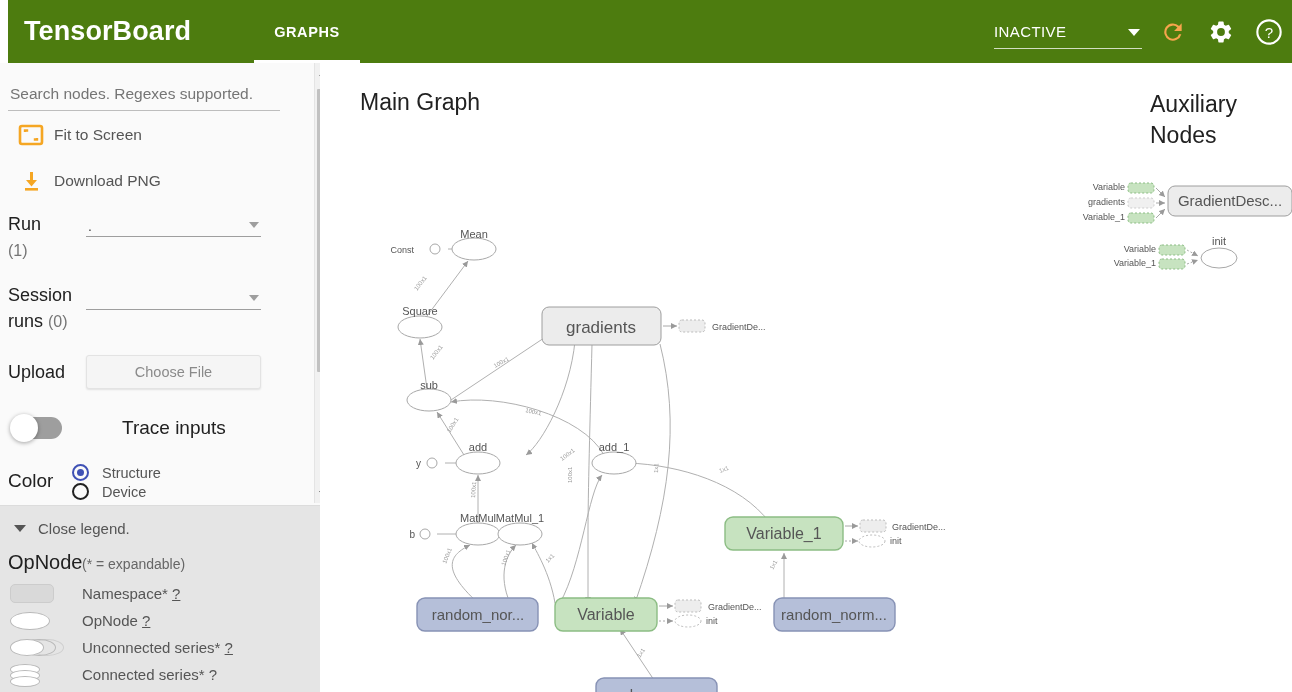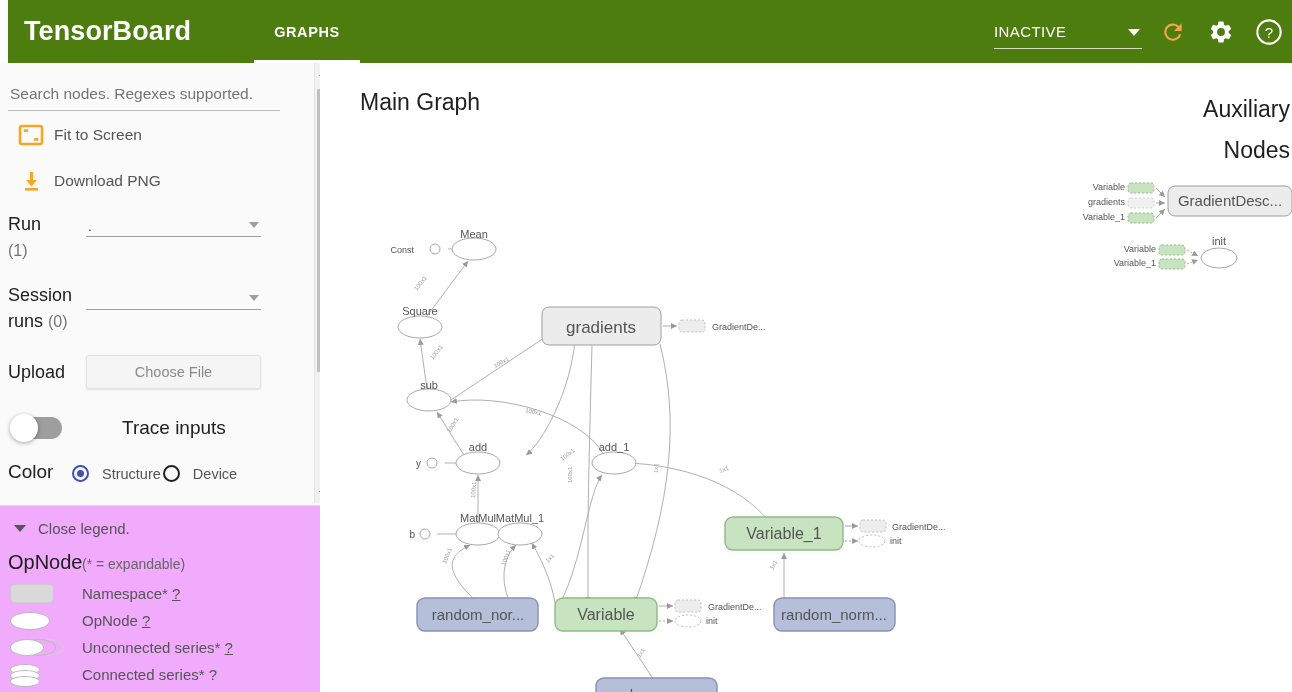--- a/index.html
+++ b/index.html
@@ -123,21 +123,21 @@
   }
   .toggle .knob {
     position: absolute; left: -2px; top: -3px;
     width: 28px; height: 28px; border-radius: 50%;
     background: #fff; box-shadow: 0 1px 4px rgba(0,0,0,.35);
   }
   .toggle-label { font-size: 19px; color: #212121; margin-left: 14px; }
 
   .color-row { display: flex; align-items: center; margin-top: 22px; }
   .color-label { font-size: 19px; color: #212121; width: 64px; }
-  .radios { display: flex; flex-direction: row; gap: 2px; padding-top: 3px; }
+  .radios { display: flex; flex-direction: column; gap: 2px; padding-top: 3px; }
   .radio-item { display: flex; align-items: center; cursor: pointer; }
   .radio {
     width: 17px; height: 17px; border-radius: 50%;
     border: 2px solid #3f51b5; position: relative;
     display: inline-block;
   }
   .radio.off { border-color: #212121; }
   .radio.on::after {
     content: ""; position: absolute; left: 3px; top: 3px;
     width: 7px; height: 7px; border-radius: 50%; background: #3f51b5;
@@ -160,21 +160,21 @@
   .tri-dn { width:0;height:0;border-left:5px solid transparent;border-right:5px solid transparent;border-top:6px solid #4a4a4a; }
   .scroll-thumb {
     position: absolute; left: 2px; top: 26px;
     width: 13px; height: 283px; background: #c1c1c1; border-radius: 1px;
   }
 
   
   .legend {
     position: absolute; left: 0; bottom: 0;
     width: 320px; height: 187px;
-    background: #f0abfc;
+    background: #e5e5e5;
     border-top: 1px solid #dcdcdc;
     padding: 14px 0 0 0;
     overflow: hidden;
   }
   .legend-close { display: flex; align-items: center; padding-left: 14px; cursor: pointer; }
   .chev {
     width: 0; height: 0; margin-right: 12px;
     border-left: 6px solid transparent;
     border-right: 6px solid transparent;
     border-top: 7px solid #555;
@@ -199,21 +199,21 @@
 
   
   .canvas {
     position: absolute; top: 63px; left: 320px;
     width: 972px; height: 629px; background: #fff; overflow: hidden;
   }
   .canvas-title {
     position: absolute; font-size: 23px; color: #212121; white-space: pre-line;
   }
   #main-graph-title { left: 40px; top: 26px; }
-  #aux-title { left: 830px; top: 26px; text-align: right; width: 140px; line-height: 41px; }
+  #aux-title { left: 830px; top: 26px; text-align: left; width: 140px; line-height: 31px; }
 
   svg.graph { position: absolute; left: 0; top: 0; width: 972px; height: 629px; }
   .nlabel { font-family: "Liberation Sans", sans-serif; fill: #555; }
   .elabel { font-family: "Liberation Sans", sans-serif; fill: #9a9a9a; font-size: 6px; }
 </style>
 </head>
 <body>
 
 <div id="app">
 

